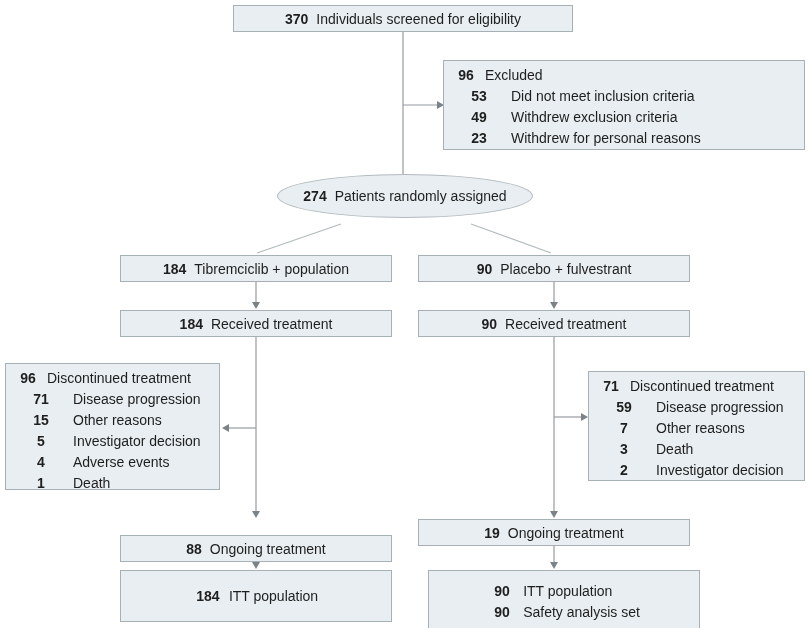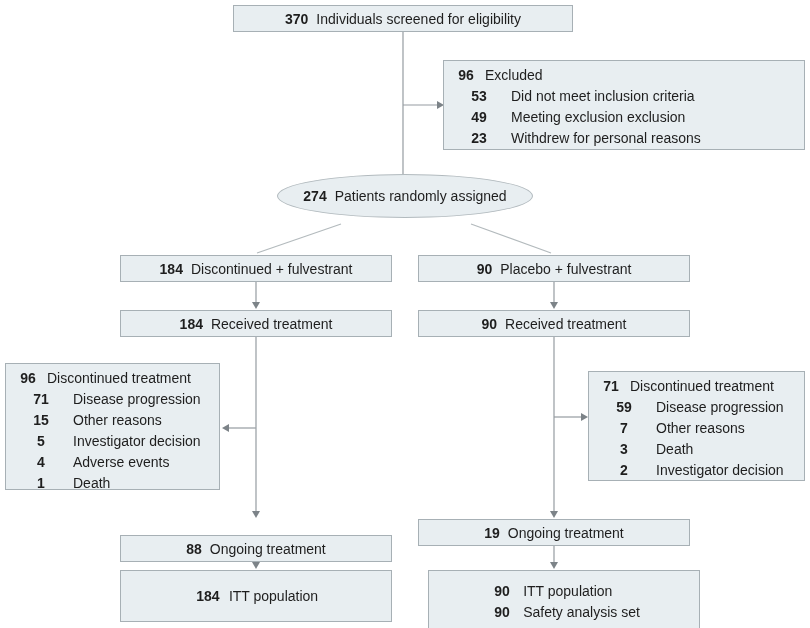--- a/index.html
+++ b/index.html
@@ -105,35 +105,35 @@
   </div>
 
   <div class="box multi" style="left:443px; top:60px; width:362px; height:90px">
     <div class="row">
       <span class="num w1">96</span><span>Excluded</span>
     </div>
     <div class="row">
       <span class="num w2">53</span><span>Did not meet inclusion criteria</span>
     </div>
     <div class="row">
-      <span class="num w2">49</span><span>Meeting exclusion exclusion</span>
+      <span class="num w2">49</span><span>Withdrew exclusion criteria</span>
     </div>
     <div class="row">
       <span class="num w2">23</span><span>Withdrew for personal reasons</span>
     </div>
   </div>
 
   <div class="box center oval" style="left:277px; top:174px; width:256px; height:44px">
     <span class="num">274</span>
     <span>Patients randomly assigned</span>
   </div>
 
   <div class="box center" style="left:120px; top:255px; width:272px; height:27px">
     <span class="num">184</span>
-    <span>Discontinued + fulvestrant</span>
+    <span>Tibremciclib + population</span>
   </div>
   <div class="box center" style="left:418px; top:255px; width:272px; height:27px">
     <span class="num">90</span>
     <span>Placebo + fulvestrant</span>
   </div>
 
   <div class="box center" style="left:120px; top:310px; width:272px; height:27px">
     <span class="num">184</span>
     <span>Received treatment</span>
   </div>

